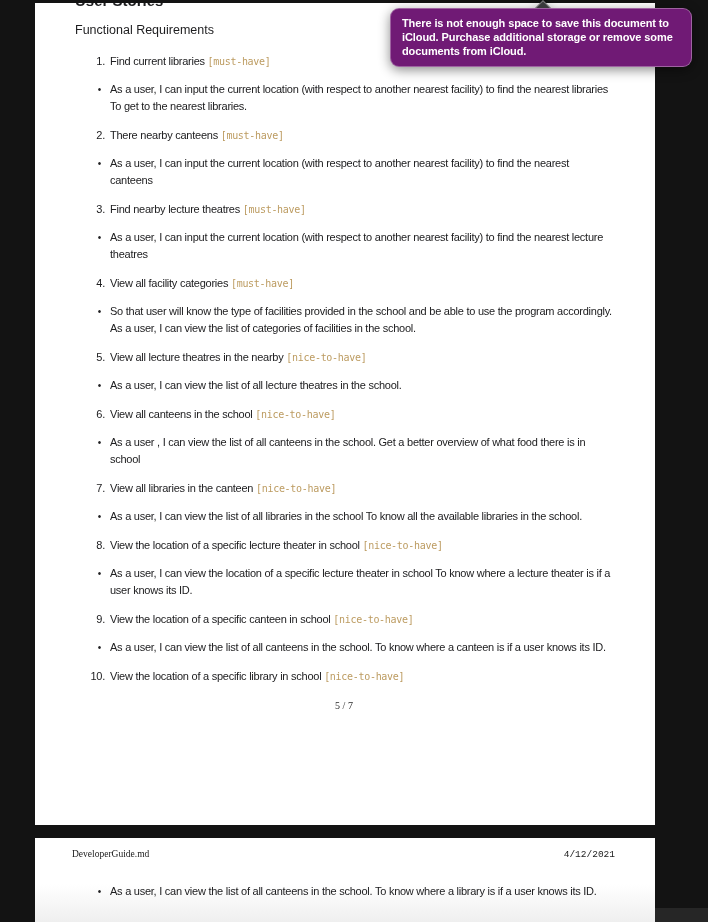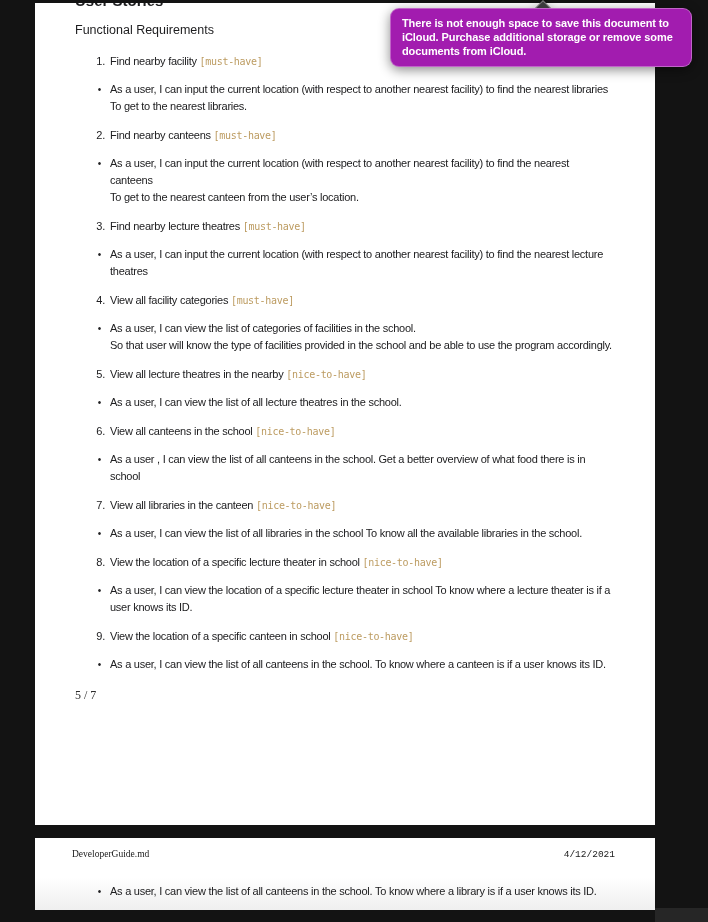--- a/index.html
+++ b/index.html
@@ -8,21 +8,21 @@
     background:#131313;
     font-family:"Liberation Sans", sans-serif;
   }
   .scroll-area { position:absolute; inset:0;padding-left:32px; }
   .page {
     position:absolute; left:35px; width:620px; background:#ffffff;
     box-sizing:border-box; overflow:hidden;
   }
   #page1 { top:3px; height:822px; padding:0 42px 0 40px; }
   #page2 {
-    top:838px; height:72px; padding:0 42px 0 40px;
+    top:838px; height:84px; padding:0 42px 0 40px;
     background:linear-gradient(180deg,#ffffff 0%,#ffffff 55%,#efefef 100%);
   }
   .doc-title {
     font-size:15px; line-height:18px; font-weight:700; color:#1d1d1f;
     margin:-11px 0 0 0;
   }
   .section-heading {
     font-size:12.5px; line-height:15px; font-weight:500; color:#1d1d1f;
     margin:13px 0 15px 0;
   }
@@ -34,41 +34,41 @@
   .marker {
     flex:none; width:30px; text-align:right; margin-right:5px;
   }
   .bitem .marker { padding-right:4px; box-sizing:border-box; font-size:10px; }
   .ntext, .btext { flex:1; min-width:0; }
   .tag {
     font-family:"DejaVu Sans Mono","Liberation Mono", monospace;
     font-size:10px; letter-spacing:-0.3px; color:#bc9b60;
   }
   .page-number {
-    font-family:"Liberation Serif", serif;
-    font-size:12px; color:#2b2b2b; margin-top:15px;
+    text-align:center; font-family:"Liberation Serif", serif;
+    font-size:10px; color:#2b2b2b; margin-top:15px;
   }
   .p2-header {
     display:flex; justify-content:space-between;
     font-family:"Liberation Serif", serif; font-size:9.5px; color:#1a1a1a;
     margin:11px 0 0 -3px;
   }
   .p2-header .right { margin-right:-2px;font-family:Liberation Mono, monospace; }
   #page2 .bitem { margin-top:23px; }
   .tooltip {
     position:absolute; left:390px; top:8px; width:302px; z-index:5;
     filter:drop-shadow(0 3px 6px rgba(0,0,0,0.45));
   }
   .tooltip-arrow {
     position:absolute; top:-5px; left:146px; width:12px; height:12px;
     background:#3a3a3c; border:1px solid rgba(255,255,255,0.32);
     transform:rotate(45deg);
   }
   .tooltip-body {
-    position:relative; background:#a21caf;
+    position:relative; background:#701a75;
     border:1px solid rgba(255,255,255,0.32); border-radius:9px;
     padding:7px 11px 8px; box-sizing:border-box;
     color:#ffffff; font-size:11px; line-height:14px; font-weight:600;
     letter-spacing:-0.1px;
   }
   .corner-patch {
     position:absolute; right:0; bottom:0; width:53px; height:14px;
     background:#262626;
   }
 </style>
@@ -76,39 +76,38 @@
 <body>
 
 <div class="scroll-area">
 
   <div class="page" id="page1">
     <div class="doc-title">User Stories</div>
     <div class="section-heading">Functional Requirements</div>
 
     <div class="nitem">
       <span class="marker">1.</span>
-      <span class="ntext"><span>Find nearby facility</span> <span class="tag">[must-have]</span></span>
+      <span class="ntext"><span>Find current libraries</span> <span class="tag">[must-have]</span></span>
     </div>
     <div class="bitem">
       <span class="marker">•</span>
       <div class="btext">
         <div>As a user, I can input the current location (with respect to another nearest facility) to find the nearest libraries</div>
         <div>To get to the nearest libraries.</div>
       </div>
     </div>
 
     <div class="nitem">
       <span class="marker">2.</span>
-      <span class="ntext"><span>Find nearby canteens</span> <span class="tag">[must-have]</span></span>
+      <span class="ntext"><span>There nearby canteens</span> <span class="tag">[must-have]</span></span>
     </div>
     <div class="bitem">
       <span class="marker">•</span>
       <div class="btext">
         <div>As a user, I can input the current location (with respect to another nearest facility) to find the nearest canteens</div>
-        <div>To get to the nearest canteen from the user’s location.</div>
       </div>
     </div>
 
     <div class="nitem">
       <span class="marker">3.</span>
       <span class="ntext"><span>Find nearby lecture theatres</span> <span class="tag">[must-have]</span></span>
     </div>
     <div class="bitem">
       <span class="marker">•</span>
       <div class="btext">
@@ -116,22 +115,22 @@
       </div>
     </div>
 
     <div class="nitem">
       <span class="marker">4.</span>
       <span class="ntext"><span>View all facility categories</span> <span class="tag">[must-have]</span></span>
     </div>
     <div class="bitem">
       <span class="marker">•</span>
       <div class="btext">
+        <div>So that user will know the type of facilities provided in the school and be able to use the program accordingly.</div>
         <div>As a user, I can view the list of categories of facilities in the school.</div>
-        <div>So that user will know the type of facilities provided in the school and be able to use the program accordingly.</div>
       </div>
     </div>
 
     <div class="nitem">
       <span class="marker">5.</span>
       <span class="ntext"><span>View all lecture theatres in the nearby</span> <span class="tag">[nice-to-have]</span></span>
     </div>
     <div class="bitem">
       <span class="marker">•</span>
       <div class="btext">
@@ -176,20 +175,24 @@
       <span class="marker">9.</span>
       <span class="ntext"><span>View the location of a specific canteen in school</span> <span class="tag">[nice-to-have]</span></span>
     </div>
     <div class="bitem">
       <span class="marker">•</span>
       <div class="btext">
         <div>As a user, I can view the list of all canteens in the school. To know where a canteen is if a user knows its ID.</div>
       </div>
     </div>
 
+    <div class="nitem">
+      <span class="marker">10.</span>
+      <span class="ntext"><span>View the location of a specific library in school</span> <span class="tag">[nice-to-have]</span></span>
+    </div>
 
     <div class="page-number">5 / 7</div>
   </div>
 
   <div class="page" id="page2">
     <div class="p2-header">
       <span>DeveloperGuide.md</span>
       <span class="right">4/12/2021</span>
     </div>
     <div class="bitem">

